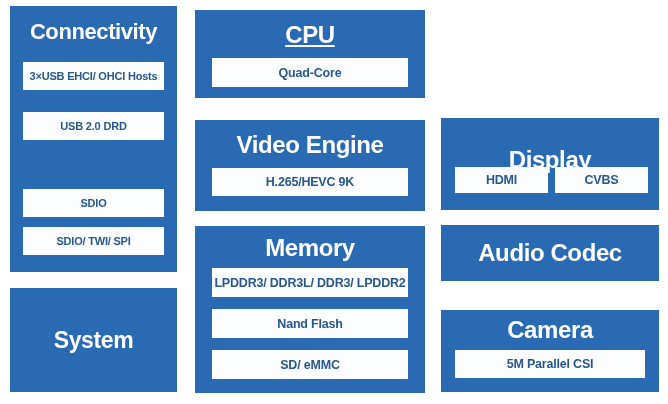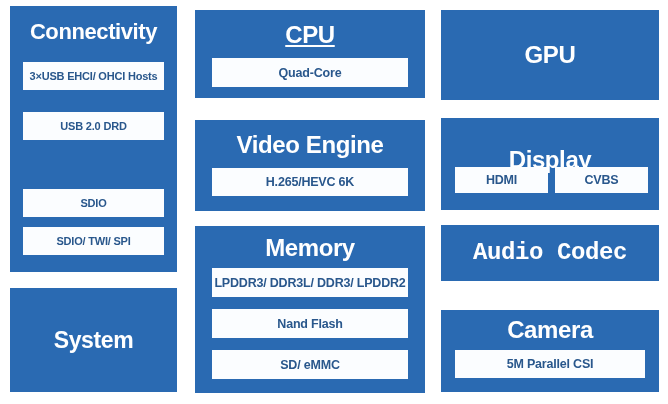--- a/index.html
+++ b/index.html
@@ -54,21 +54,21 @@
 
   #gpu{left:441px;top:10px;width:218px;height:90px;}
   #gpu h2{font-size:24px;}
 
   #display{left:441px;top:118px;width:218px;height:92px;}
   #display h2{padding-top:28px;font-size:24px;}
   #display .item{top:49px;height:26px;font-size:12.5px;}
   #display .item.left{left:14px;width:93px;}
   #display .item.right{left:114px;width:93px;}
 
-  #audio-codec{left:441px;top:225px;width:218px;height:56px;font-family:Liberation Mono, monospace;}
+  #audio-codec{left:441px;top:225px;width:218px;height:56px;}
   #audio-codec h2{font-size:24px;}
 
   #camera{left:441px;top:310px;width:218px;height:82px;}
   #camera h2{padding-top:6px;font-size:24px;}
   #camera .item{left:14px;width:190px;top:40px;height:28px;font-size:12.5px;}
 </style>
 </head>
 <body>
 
 <div class="canvas">
@@ -87,33 +87,30 @@
     </h2>
   </section>
 
   <section class="block" id="cpu">
     <h2>CPU</h2>
     <div class="item">Quad-Core</div>
   </section>
 
   <section class="block" id="video-engine">
     <h2>Video Engine</h2>
-    <div class="item">H.265/HEVC 6K</div>
+    <div class="item">H.265/HEVC 9K</div>
   </section>
 
   <section class="block" id="memory">
     <h2>Memory</h2>
     <div class="item" style="top:42px">LPDDR3/ DDR3L/ DDR3/ LPDDR2</div>
     <div class="item" style="top:83px">Nand Flash</div>
     <div class="item" style="top:124px">SD/ eMMC</div>
   </section>
 
-  <section class="block centered" id="gpu">
-    <h2>GPU</h2>
-  </section>
 
   <section class="block" id="display">
     <h2>Display</h2>
     <div class="item left">HDMI</div>
     <div class="item right">CVBS</div>
   </section>
 
   <section class="block centered" id="audio-codec">
     <h2>Audio Codec</h2>
   </section>

